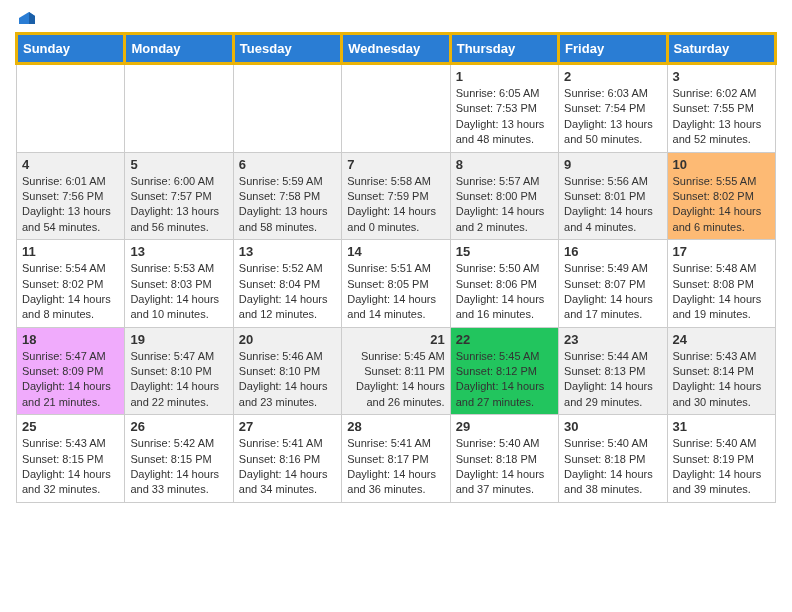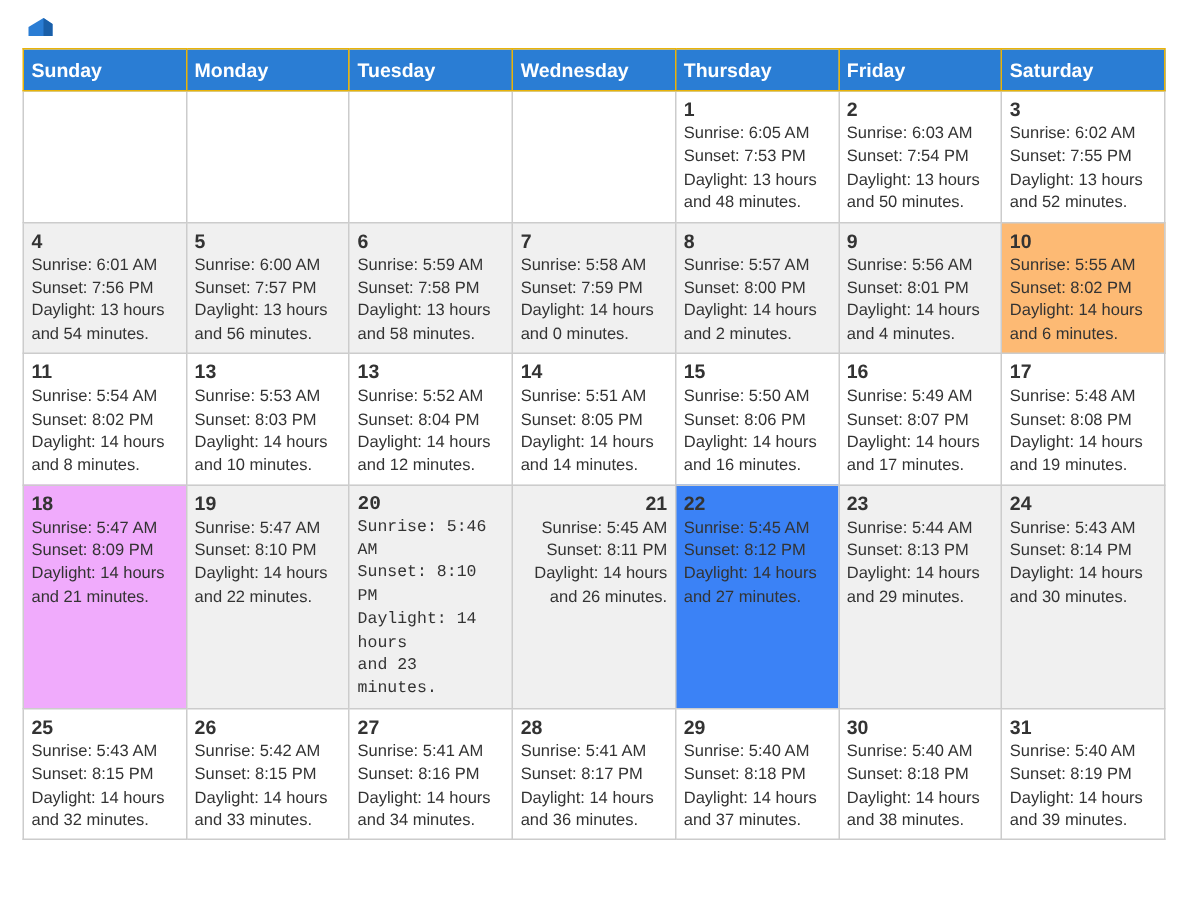--- a/index.html
+++ b/index.html
@@ -39,21 +39,21 @@
       border-collapse: collapse;
       border: 1px solid #ccc;
     }
     .calendar th {
       background: #2a7dd4;
       color: #fff;
       font-size: 13px;
       font-weight: bold;
       padding: 6px 5px;
       text-align: left;
-      border: 1px solid #eab308;
+      border: 3px solid #eab308;
     }
     .calendar td {
       vertical-align: top;
       padding: 4px 5px;
       border: 1px solid #ccc;
       width: calc(100% / 7);
       min-height: 80px;
       background: #fff;
       font-size: 11px;
       color: #333;
@@ -319,21 +319,21 @@
           <div>
             <div class="day-num">19</div>
             <div class="cell-info">
               <div>Sunrise: 5:47 AM</div>
               <div>Sunset: 8:10 PM</div>
               <div>Daylight: 14 hours</div>
               <div>and 22 minutes.</div>
             </div>
           </div>
         </td>
-        <td style="background: rgb(240, 240, 240); font-family: Liberation Mono, monospace;">
+        <td style="background: rgb(240, 240, 240);">
           <div>
             <div class="day-num">20</div>
             <div class="cell-info">
               <div>Sunrise: 5:46 AM</div>
               <div>Sunset: 8:10 PM</div>
               <div>Daylight: 14 hours</div>
               <div>and 23 minutes.</div>
             </div>
           </div>
         </td>
@@ -341,21 +341,21 @@
           <div>
             <div class="day-num">21</div>
             <div class="cell-info">
               <div>Sunrise: 5:45 AM</div>
               <div>Sunset: 8:11 PM</div>
               <div>Daylight: 14 hours</div>
               <div>and 26 minutes.</div>
             </div>
           </div>
         </td>
-        <td style="background: #3b82f6;">
+        <td style="background: #22c55e;">
           <div>
             <div class="day-num">22</div>
             <div class="cell-info">
               <div>Sunrise: 5:45 AM</div>
               <div>Sunset: 8:12 PM</div>
               <div>Daylight: 14 hours</div>
               <div>and 27 minutes.</div>
             </div>
           </div>
         </td>

